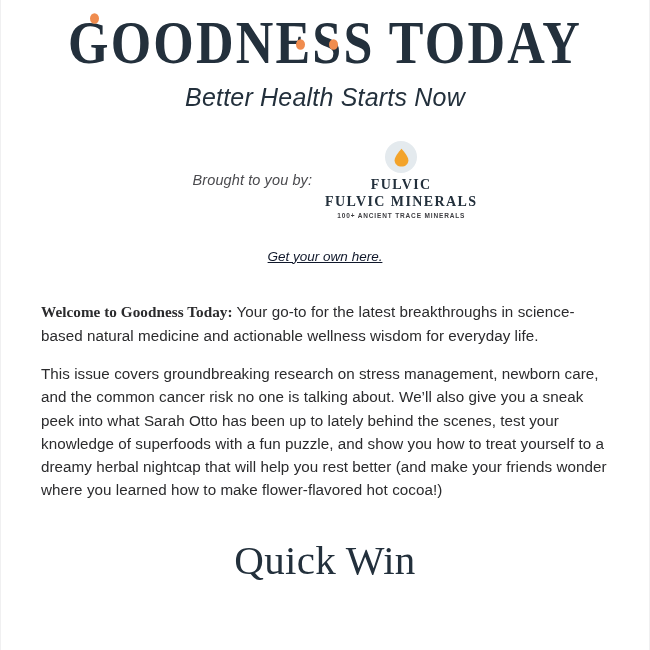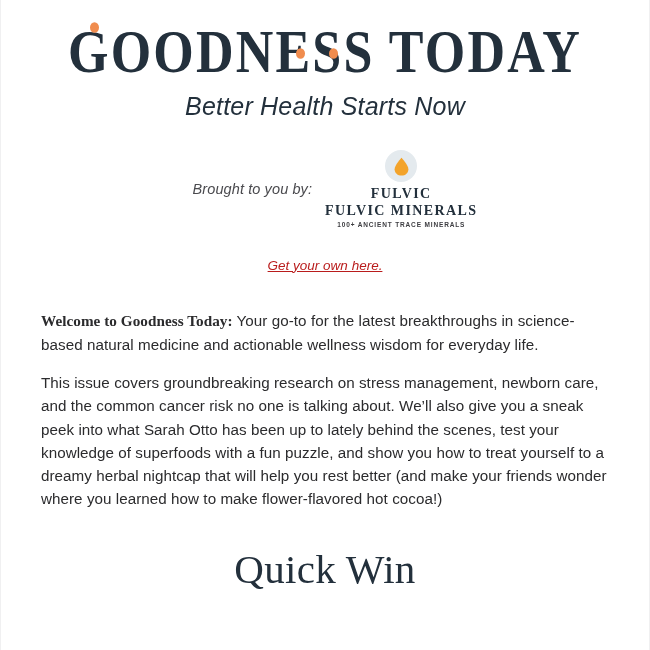--- a/index.html
+++ b/index.html
@@ -48,21 +48,21 @@
     font-size: 14.5px;
     color: #808085;
   }
   .issue-sep {
     color: #d3d3d6;
     font-size: 14px;
   }
 
   
   .masthead {
-    margin-top: 21px;
+    margin-top: 12px;
     text-align: center;
   }
   .wordmark {
     position: relative;
     display: inline-block;
     font-family: "Liberation Serif", "DejaVu Serif", serif;
     font-size: 52px;
     font-weight: 700;
     letter-spacing: 2.2px;
     color: #23303c;
@@ -142,21 +142,21 @@
     margin-top: 26px;
     text-align: center;
     font-size: 13.5px;
     color: #4b4b4f;
     line-height: 1.55;
   }
   .forward-link {
     display: inline-block;
     margin-top: 1px;
     font-style: italic;
-    color: #b91c1c;
+    color: #0f172a;
     text-decoration: underline;
     cursor: pointer;
   }
 
   
   .body-wrap {
     padding: 0 40px;
     box-sizing: border-box;
   }
   .para {

